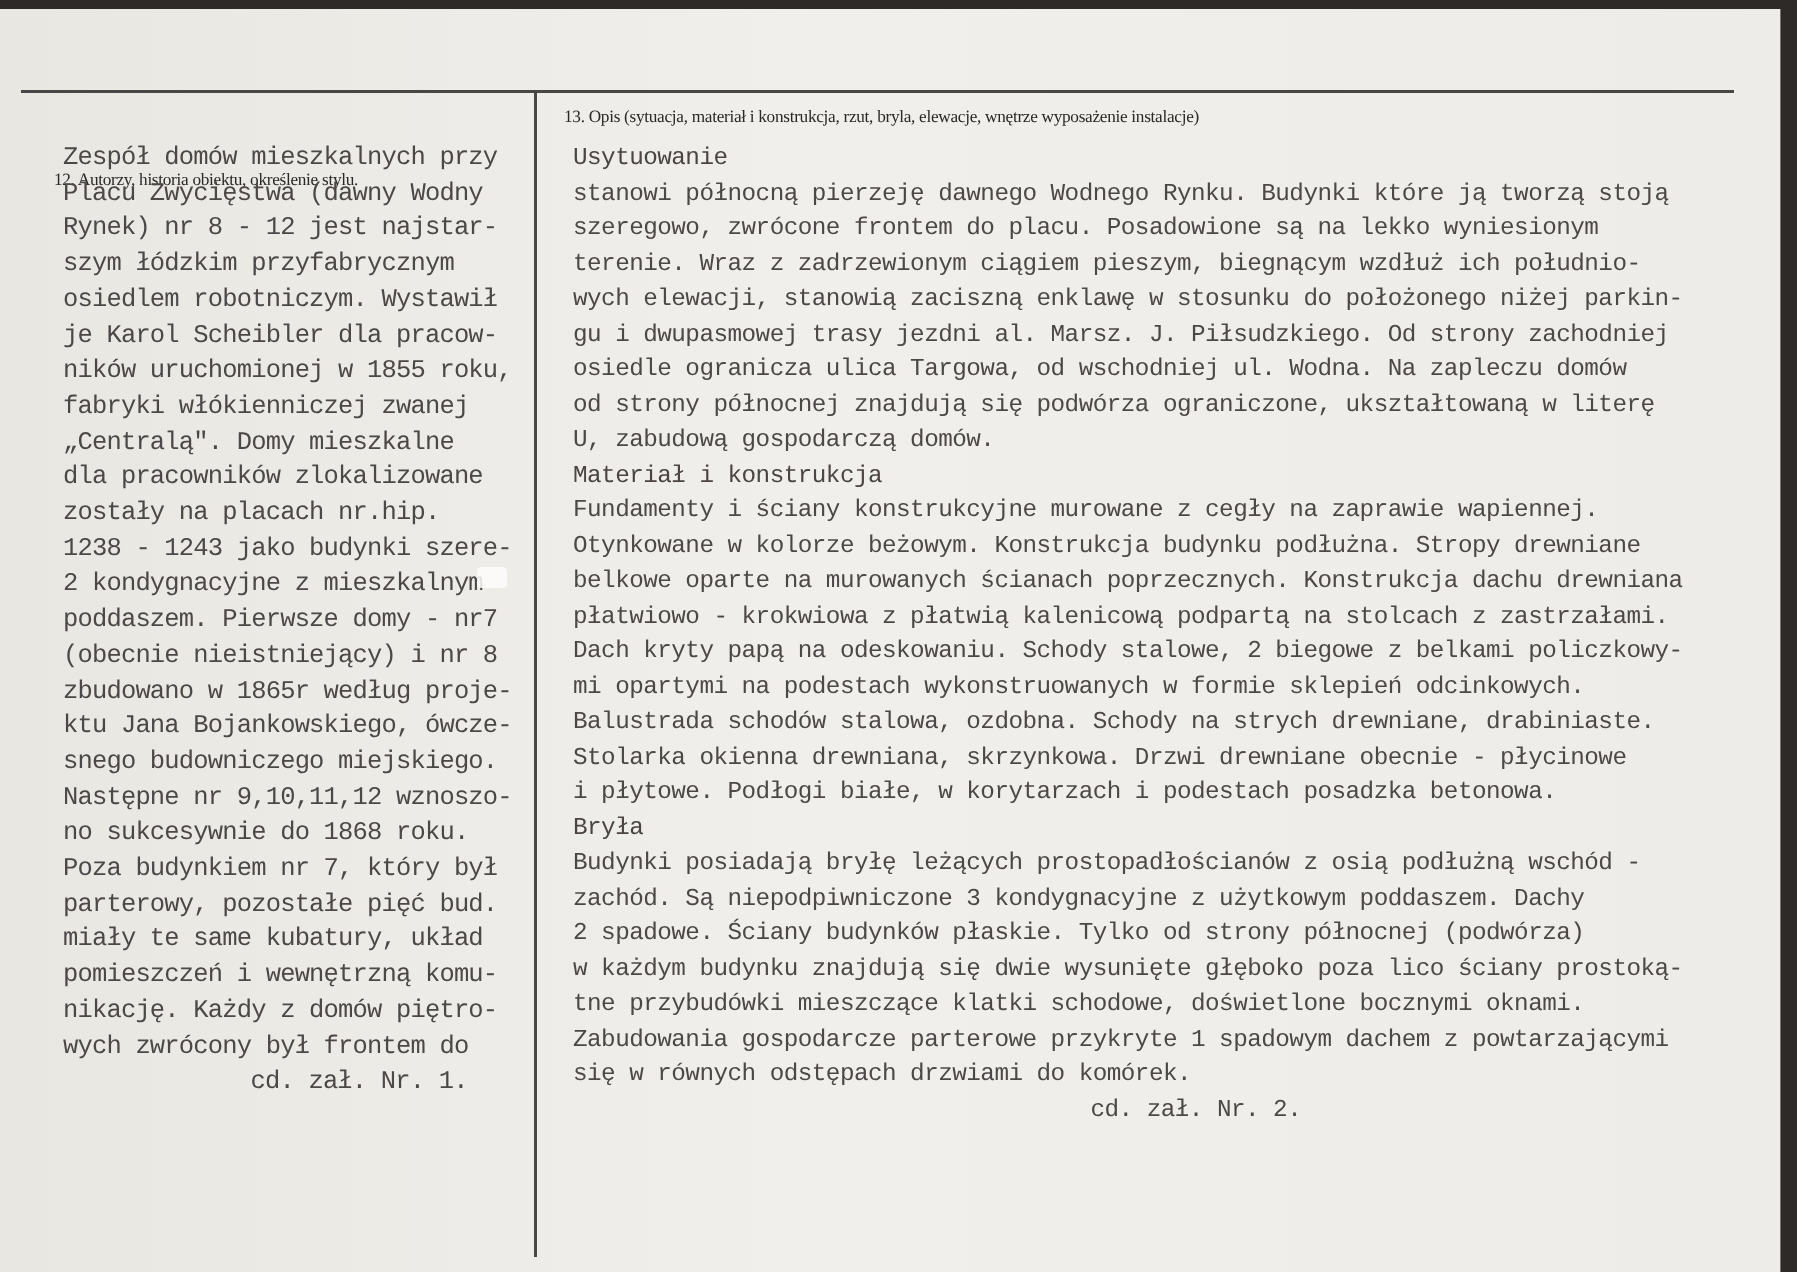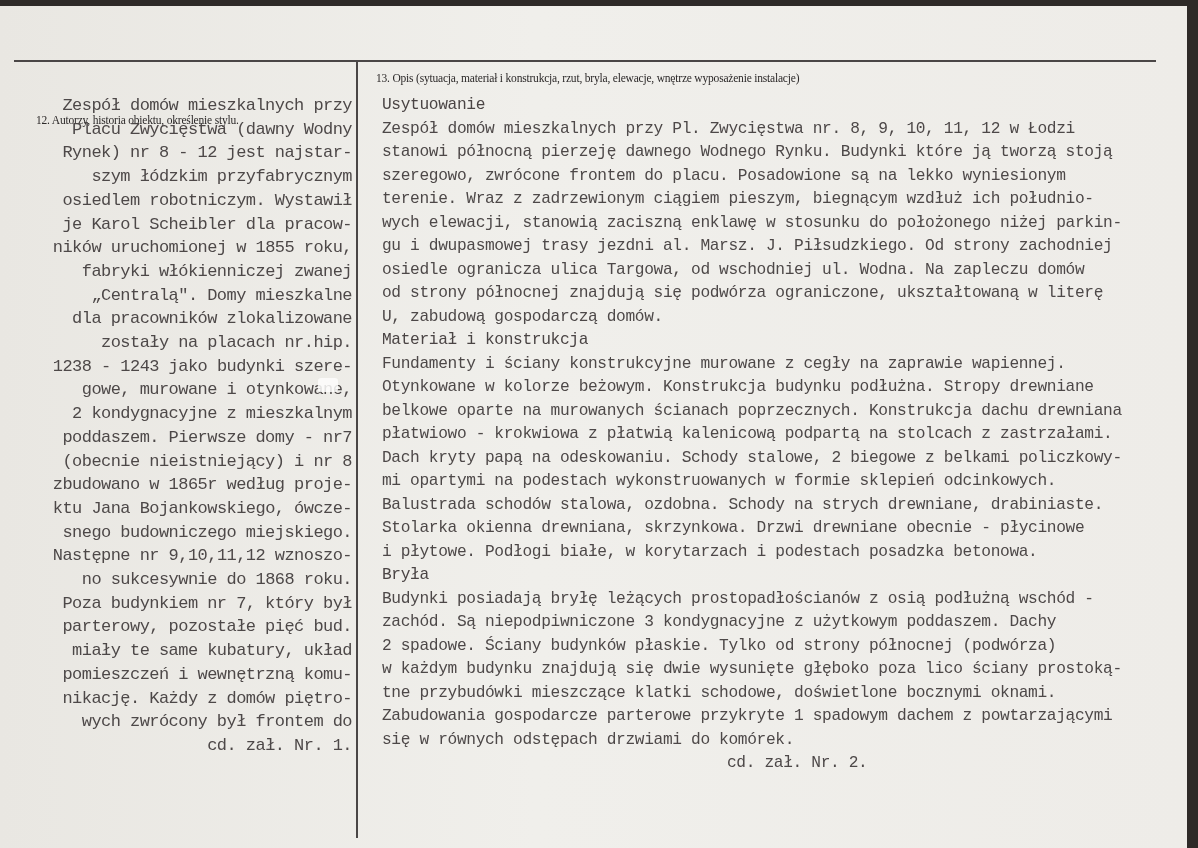--- a/index.html
+++ b/index.html
@@ -24,21 +24,21 @@
   .col-header {
     position: absolute; top: 66px;
     font-family: "Liberation Serif", "DejaVu Serif", serif;
     font-size: 11.5px; color: #2b2828; white-space: nowrap;
     letter-spacing: -0.2px;
   }
   .left-header { left: 36px; margin-top: 42px; }
   .right-header { left: 376px; }
 
   .left-col {
-    position: absolute; left: 42px; top: 88px; width: 310px; text-align: right;
+    position: absolute; left: 42px; top: 88px; width: 310px;
   }
   .right-col {
     position: absolute; left: 382px; top: 88px; width: 800px;
   }
   .tline {
     font-size: 17px; line-height: 23.7px; color: #4d4848;
     white-space: pre; letter-spacing: -0.55px;
   }
   .right-col .tline { font-size: 16.2px; line-height: 23.5px; letter-spacing: -0.35px; }
   .section-heading {
@@ -71,40 +71,38 @@
       <div class="tline">Rynek) nr 8 - 12 jest najstar-</div>
       <div class="tline">szym łódzkim przyfabrycznym</div>
       <div class="tline">osiedlem robotniczym. Wystawił</div>
       <div class="tline">je Karol Scheibler dla pracow-</div>
       <div class="tline">ników uruchomionej w 1855 roku,</div>
       <div class="tline">fabryki włókienniczej zwanej</div>
       <div class="tline">„Centralą". Domy mieszkalne</div>
       <div class="tline">dla pracowników zlokalizowane</div>
       <div class="tline">zostały na placach nr.hip.</div>
       <div class="tline">1238 - 1243 jako budynki szere-</div>
-      <div class="tline">gowe, murowane i otynkowane,</div>
       <div class="tline">2 kondygnacyjne z mieszkalnym</div>
       <div class="tline">poddaszem. Pierwsze domy - nr7</div>
       <div class="tline">(obecnie nieistniejący) i nr 8</div>
       <div class="tline">zbudowano w 1865r według proje-</div>
       <div class="tline">ktu Jana Bojankowskiego, ówcze-</div>
       <div class="tline">snego budowniczego miejskiego.</div>
       <div class="tline">Następne nr 9,10,11,12 wznoszo-</div>
       <div class="tline">no sukcesywnie do 1868 roku.</div>
       <div class="tline">Poza budynkiem nr 7, który był</div>
       <div class="tline">parterowy, pozostałe pięć bud.</div>
       <div class="tline">miały te same kubatury, układ</div>
       <div class="tline">pomieszczeń i wewnętrzną komu-</div>
       <div class="tline">nikację. Każdy z domów piętro-</div>
       <div class="tline">wych zwrócony był frontem do</div>
       <div class="tline continuation-left">cd. zał. Nr. 1.</div>
     </div>
   <div class="right-col" id="right-col">
       <div class="tline section-heading">Usytuowanie</div>
-      <div class="tline">Zespół domów mieszkalnych przy Pl. Zwycięstwa nr. 8, 9, 10, 11, 12 w Łodzi</div>
       <div class="tline">stanowi północną pierzeję dawnego Wodnego Rynku. Budynki które ją tworzą stoją</div>
       <div class="tline">szeregowo, zwrócone frontem do placu. Posadowione są na lekko wyniesionym</div>
       <div class="tline">terenie. Wraz z zadrzewionym ciągiem pieszym, biegnącym wzdłuż ich południo-</div>
       <div class="tline">wych elewacji, stanowią zaciszną enklawę w stosunku do położonego niżej parkin-</div>
       <div class="tline">gu i dwupasmowej trasy jezdni al. Marsz. J. Piłsudzkiego. Od strony zachodniej</div>
       <div class="tline">osiedle ogranicza ulica Targowa, od wschodniej ul. Wodna. Na zapleczu domów</div>
       <div class="tline">od strony północnej znajdują się podwórza ograniczone, ukształtowaną w literę</div>
       <div class="tline">U, zabudową gospodarczą domów.</div>
       <div class="tline section-heading">Materiał i konstrukcja</div>
       <div class="tline">Fundamenty i ściany konstrukcyjne murowane z cegły na zaprawie wapiennej.</div>

